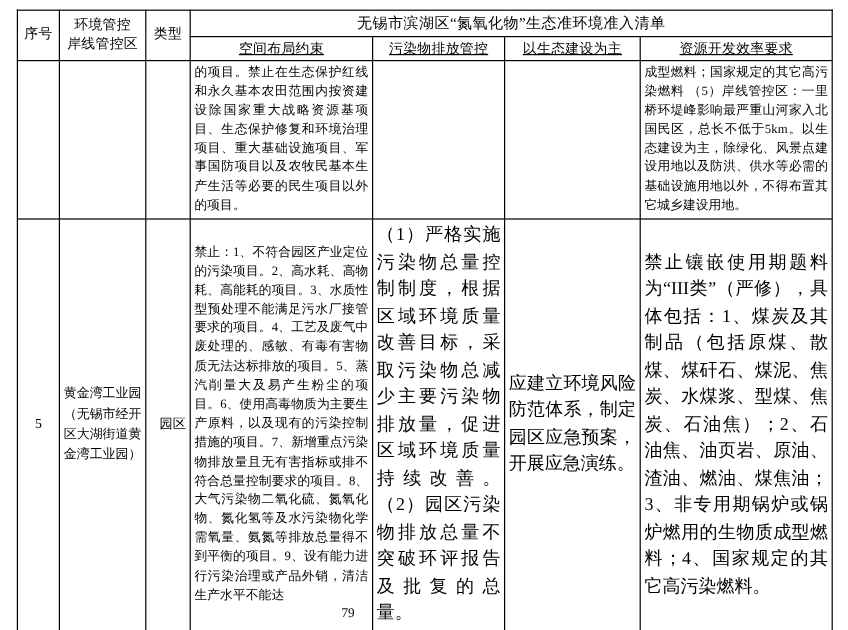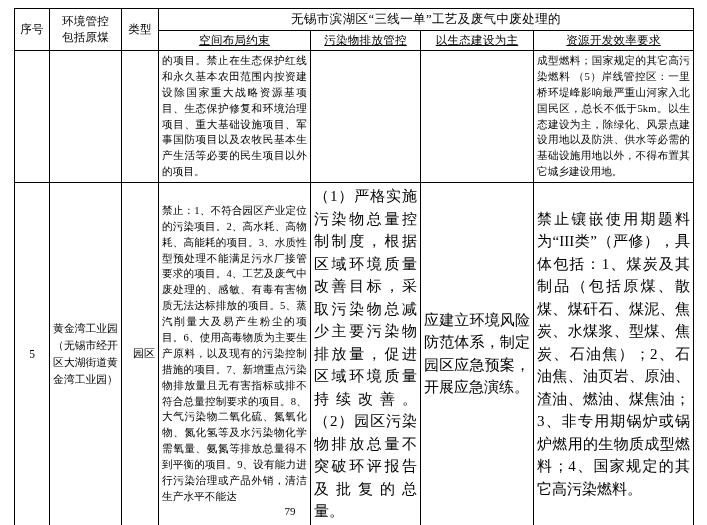--- a/index.html
+++ b/index.html
@@ -110,23 +110,23 @@
       <col style="width:72px">
       <col style="width:37px">
       <col style="width:152px">
       <col style="width:110px">
       <col style="width:113px">
       <col style="width:160px">
     </colgroup>
     <tbody>
       <tr>
         <td rowspan="2" class="hdr-narrow">序号</td>
-        <td rowspan="2" class="hdr-narrow"><span>环境管控</span><br><span>包括原煤</span></td>
+        <td rowspan="2" class="hdr-narrow"><span>环境管控</span><br><span>岸线管控区</span></td>
         <td rowspan="2" class="hdr-narrow">类型</td>
-        <td colspan="4" class="title-cell">无锡市滨湖区“三线一单”工艺及废气中废处理的</td>
+        <td colspan="4" class="title-cell">无锡市滨湖区“氮氧化物”生态准环境准入清单</td>
       </tr>
       <tr>
         <td class="hdr">空间布局约束</td>
         <td class="hdr">污染物排放管控</td>
         <td class="hdr">以生态建设为主</td>
         <td class="hdr">资源开发效率要求</td>
       </tr>
       <tr class="row1">
         <td class="cell-num"></td>
         <td class="cell-name"></td>

